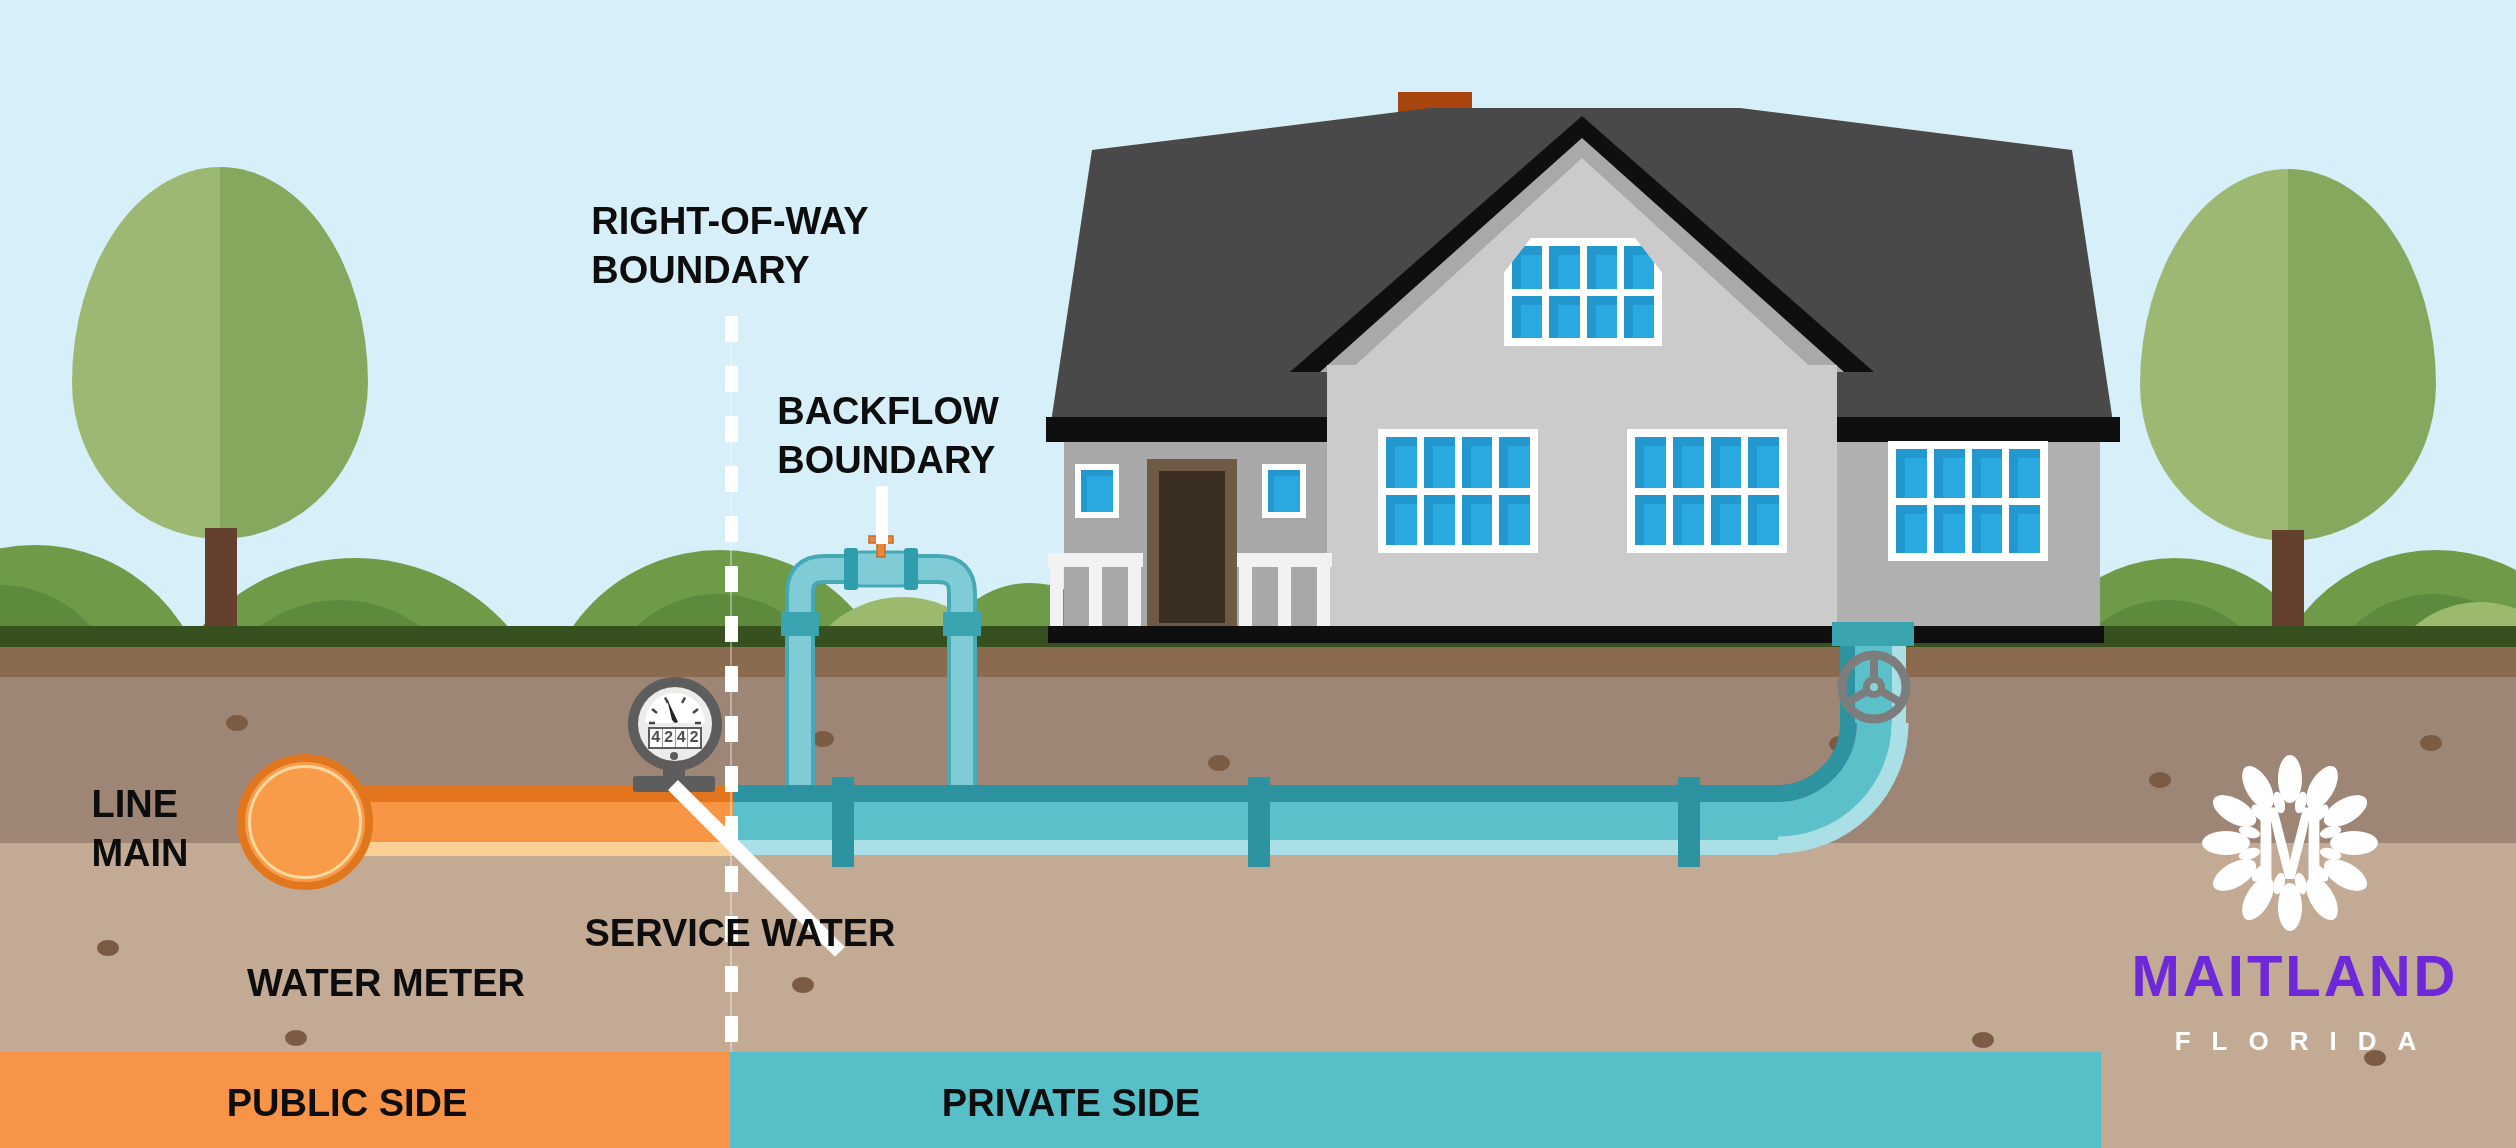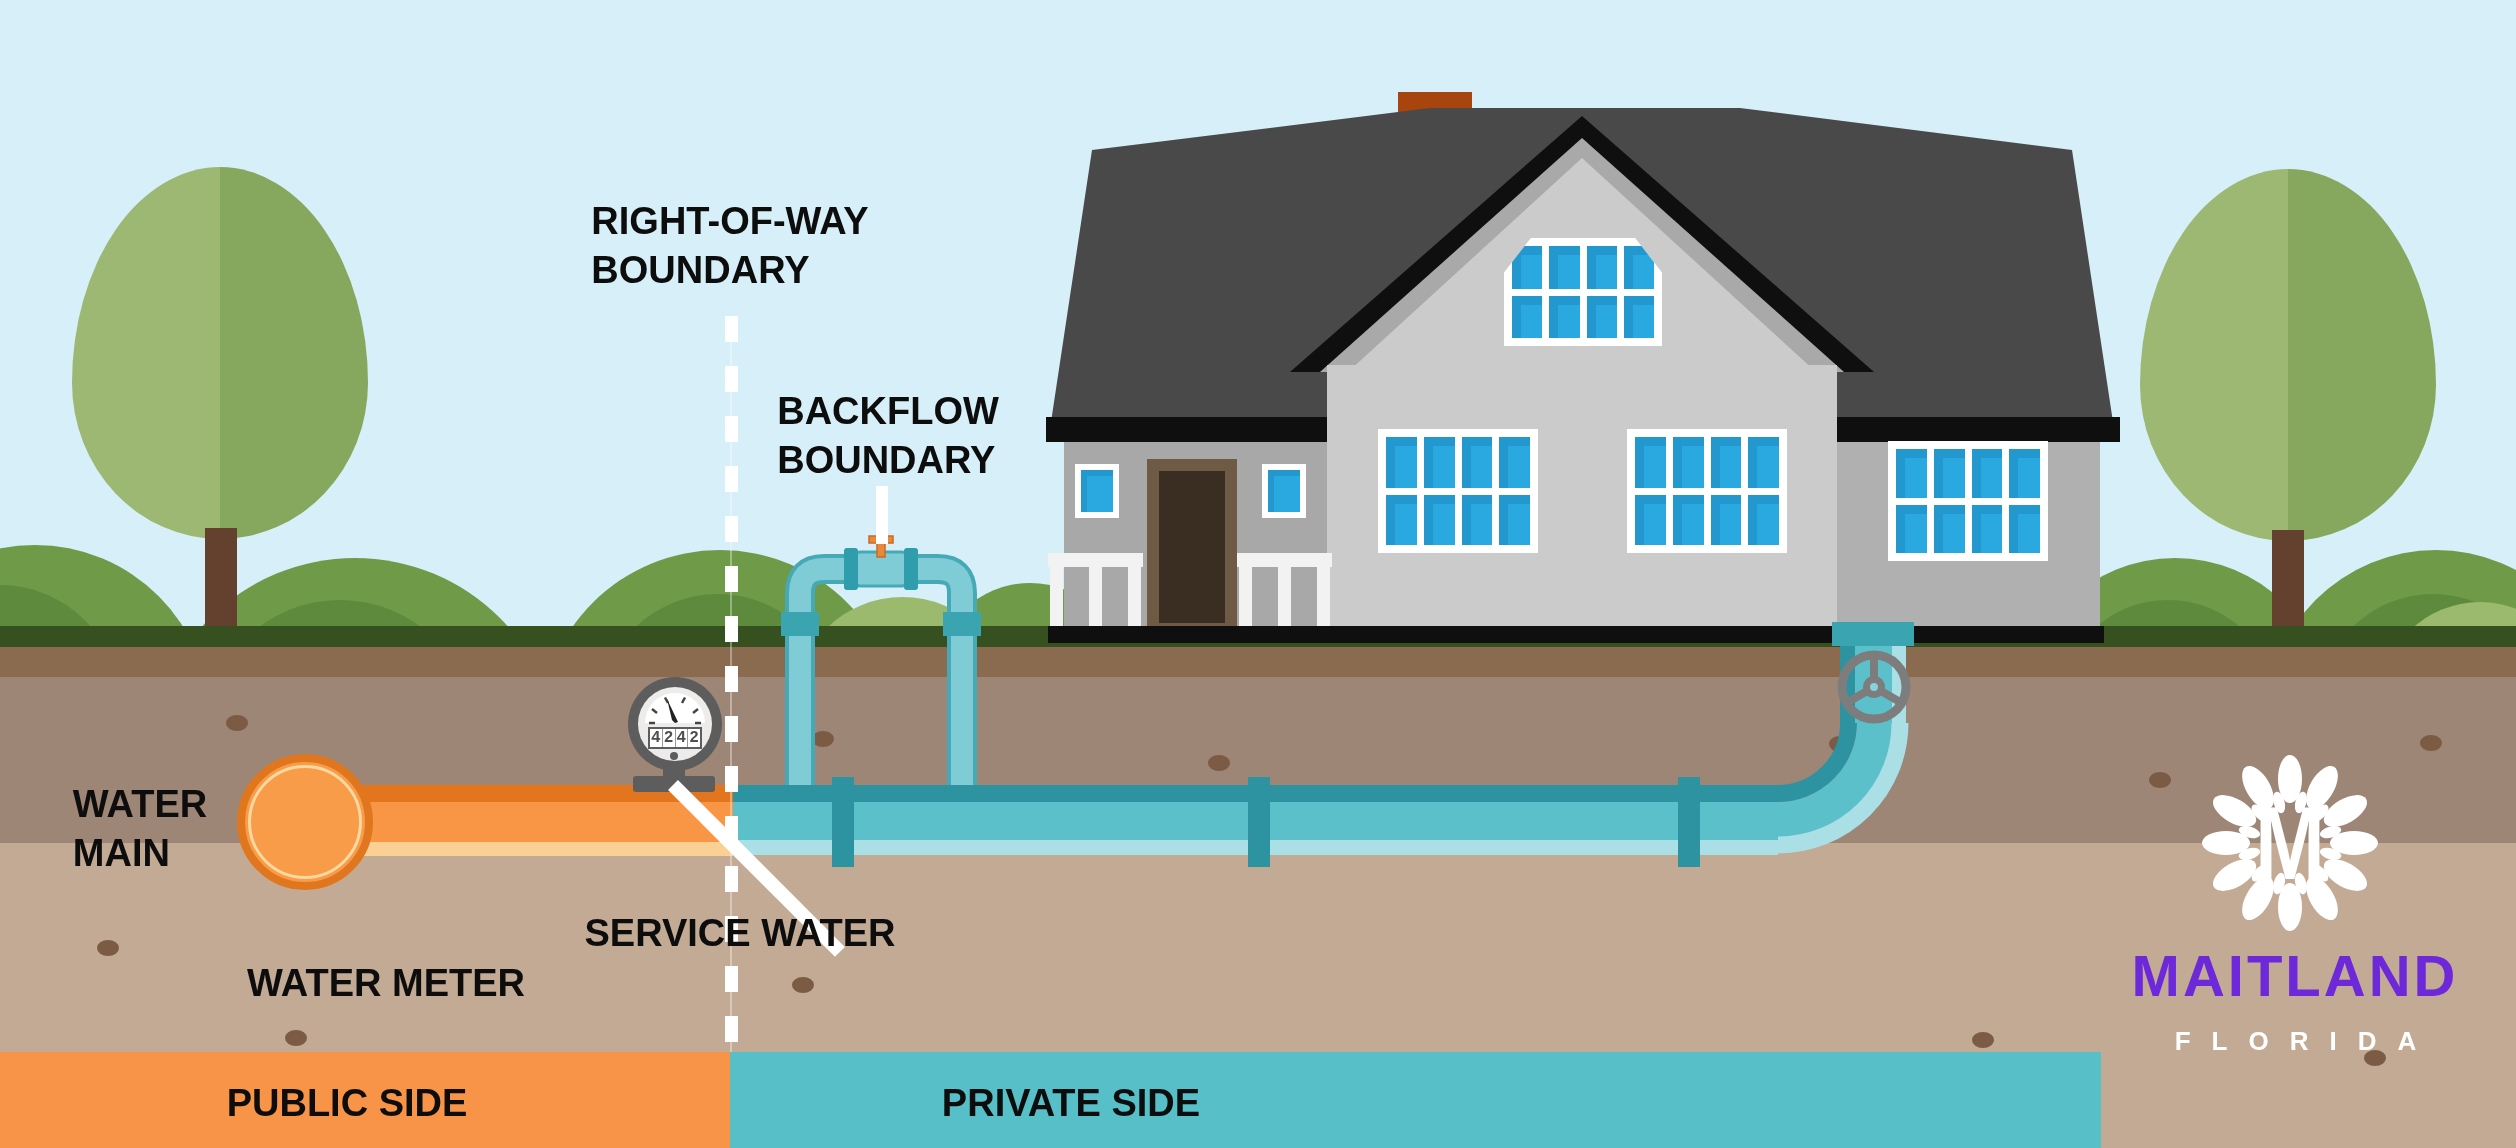--- a/index.html
+++ b/index.html
@@ -254,21 +254,21 @@
 
   <div class="lbl" style="left:730px;top:197px;">
     <div>RIGHT-OF-WAY</div>
     <div>BOUNDARY</div>
   </div>
   <div class="lbl" style="left:888px;top:387px;">
     <div>BACKFLOW</div>
     <div>BOUNDARY</div>
   </div>
   <div class="lbl" style="left:140px;top:780px;">
-    <div>WATER</div>
+    <div>LINE</div>
     <div>MAIN</div>
   </div>
   <div class="lbl" style="left:386px;top:959px;">WATER METER</div>
   <div class="lbl" style="left:740px;top:909px;">SERVICE WATER</div>
 
   <div class="abs" style="left:0;top:1052px;width:730px;height:96px;background:#f89448;"></div>
   <div class="abs" style="left:730px;top:1052px;width:1371px;height:96px;background:#57bfc8;"></div>
   <div class="bar-label" style="left:347px;top:1082px;text-align:right;">PUBLIC SIDE</div>
   <div class="bar-label" style="left:1071px;top:1082px;">PRIVATE SIDE</div>
 

